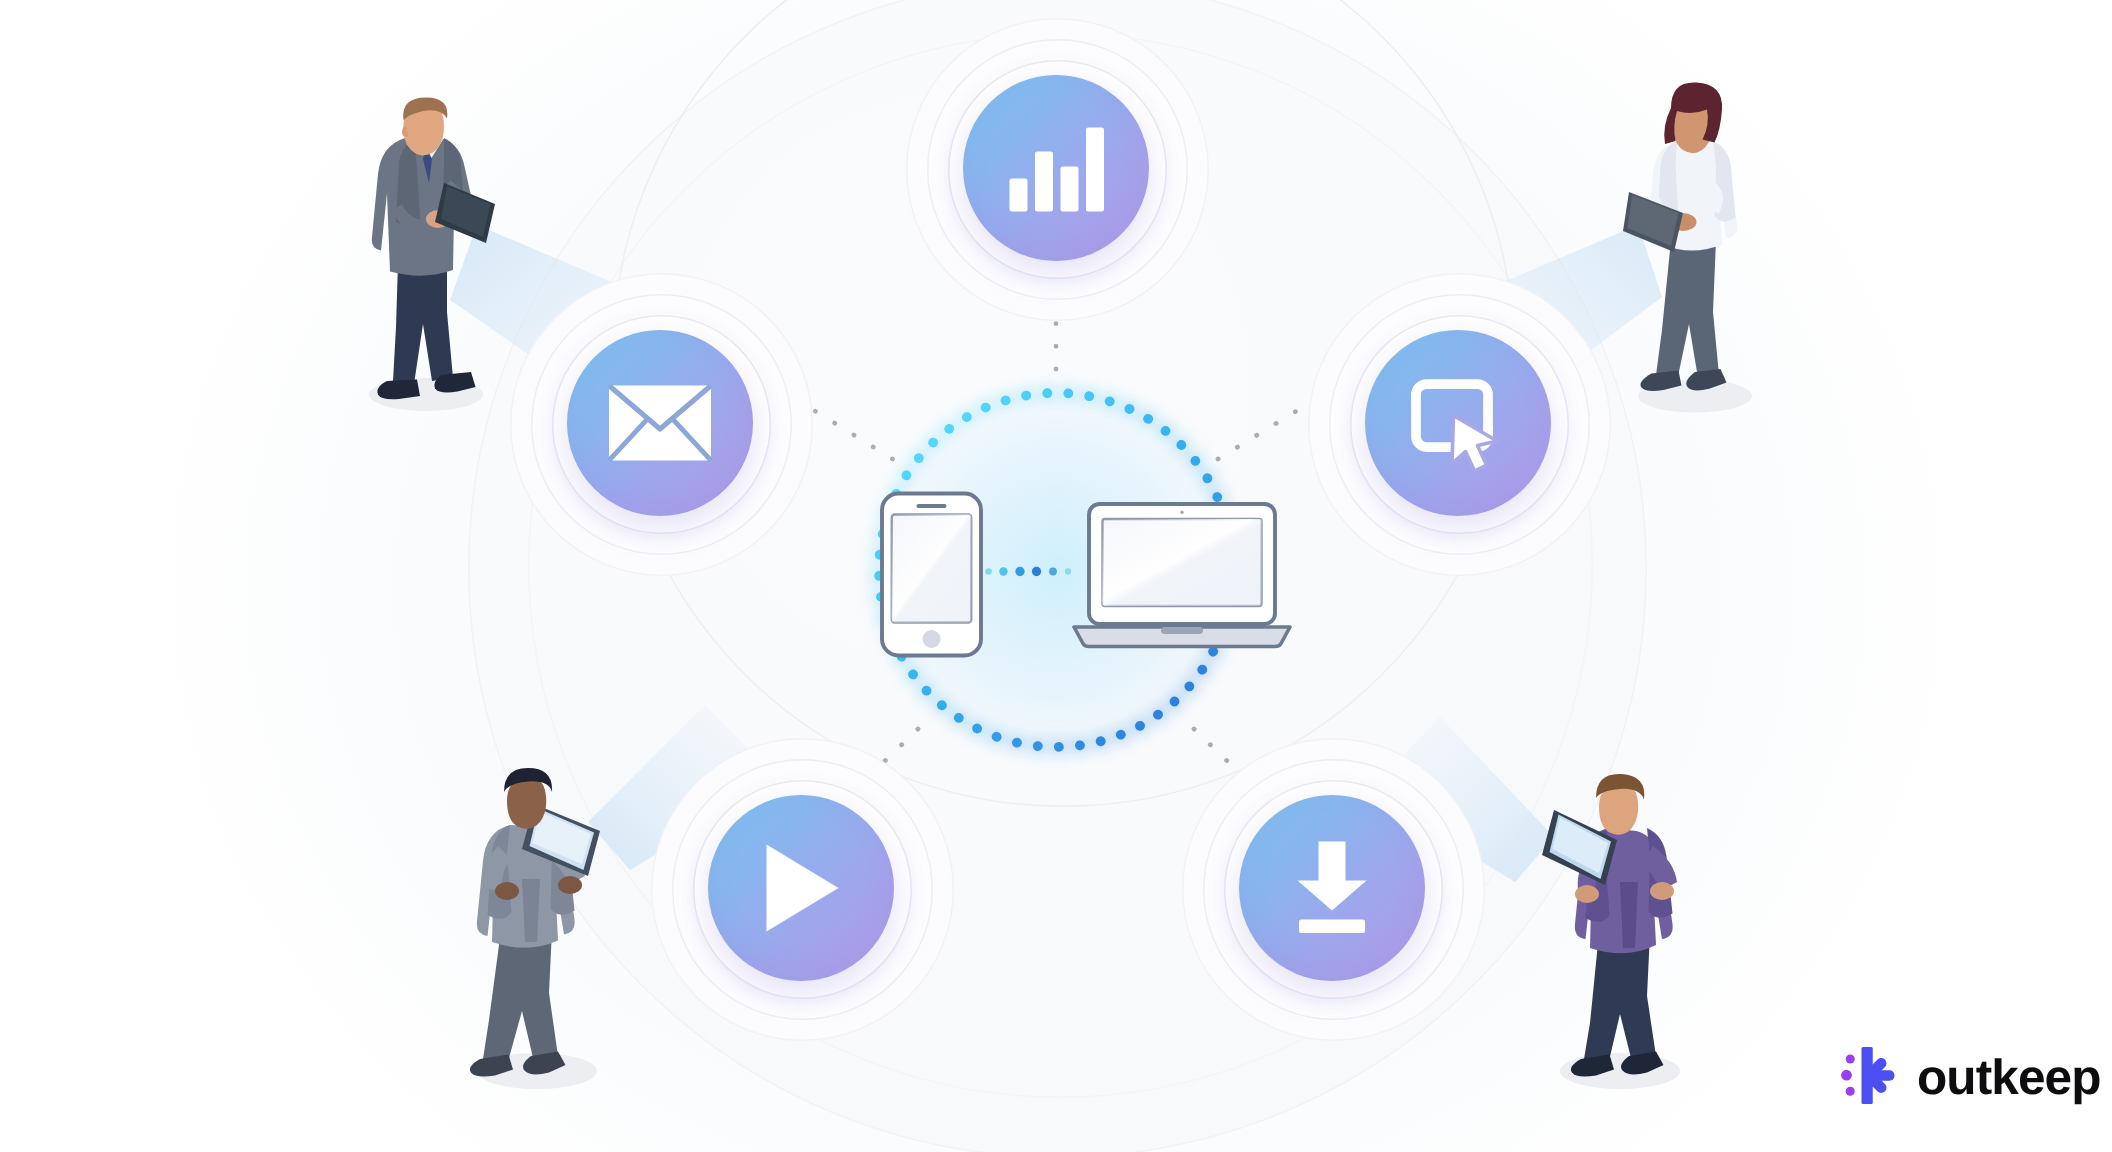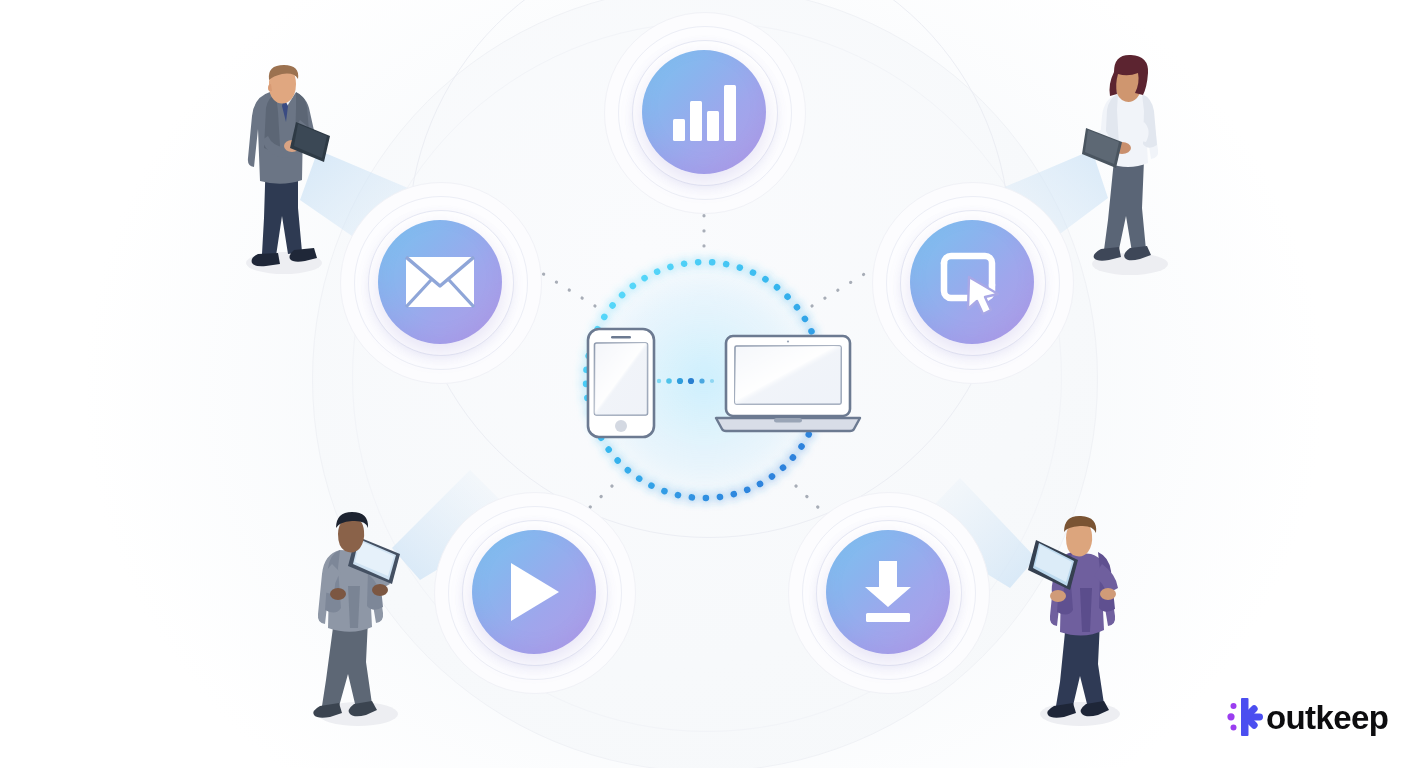--- a/index.html
+++ b/index.html
@@ -73,21 +73,21 @@
   .connectors{position:absolute;left:0;top:0;width:1408px;height:768px;}
 
   
   .person{position:absolute;}
   .p-tl{left:232px;top:58px;width:110px;height:220px;}
   .p-tr{left:1074px;top:52px;width:110px;height:228px;}
   .p-bl{left:296px;top:502px;width:120px;height:228px;}
   .p-br{left:1022px;top:506px;width:120px;height:224px;}
 
   
-  .logo{position:absolute;left:1224px;top:696px;display:flex;align-items:center;gap:2px;}
+  .logo{position:absolute;left:1224px;top:696px;display:flex;align-items:center;gap:14px;}
   .logo-word{font-size:33px;font-weight:bold;color:#0d0d0f;letter-spacing:-0.6px;line-height:1;}
 </style>
 </head>
 <body>
 
 <div id="stage">
 
   <div class="bg-wash"></div>
   <div class="bg-circle bgc1"></div>
   <div class="bg-circle bgc3"></div>

